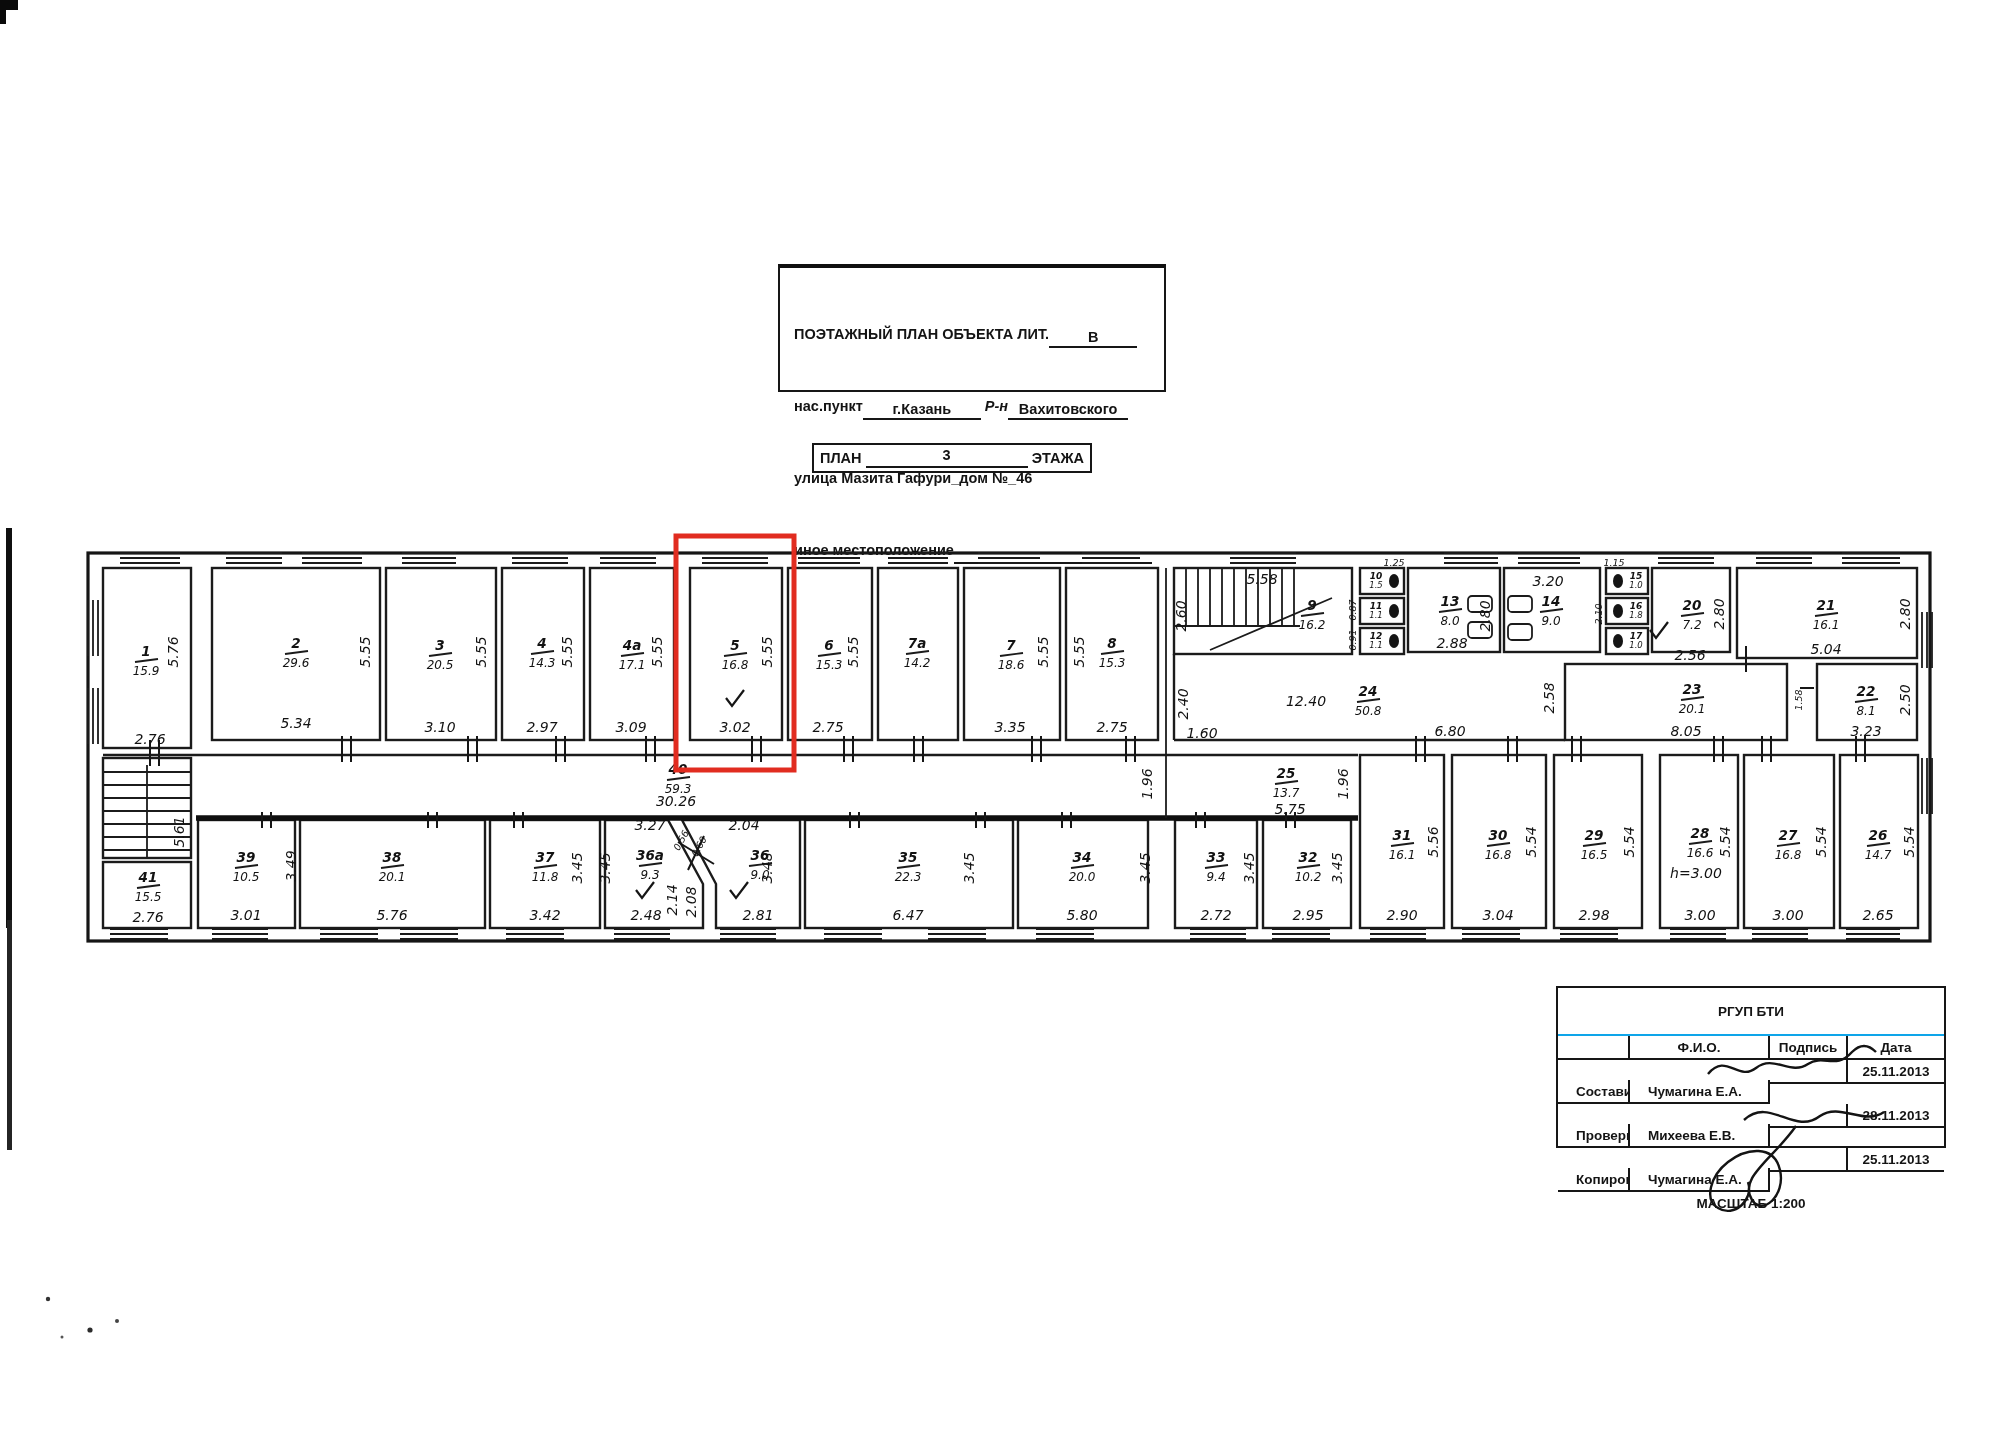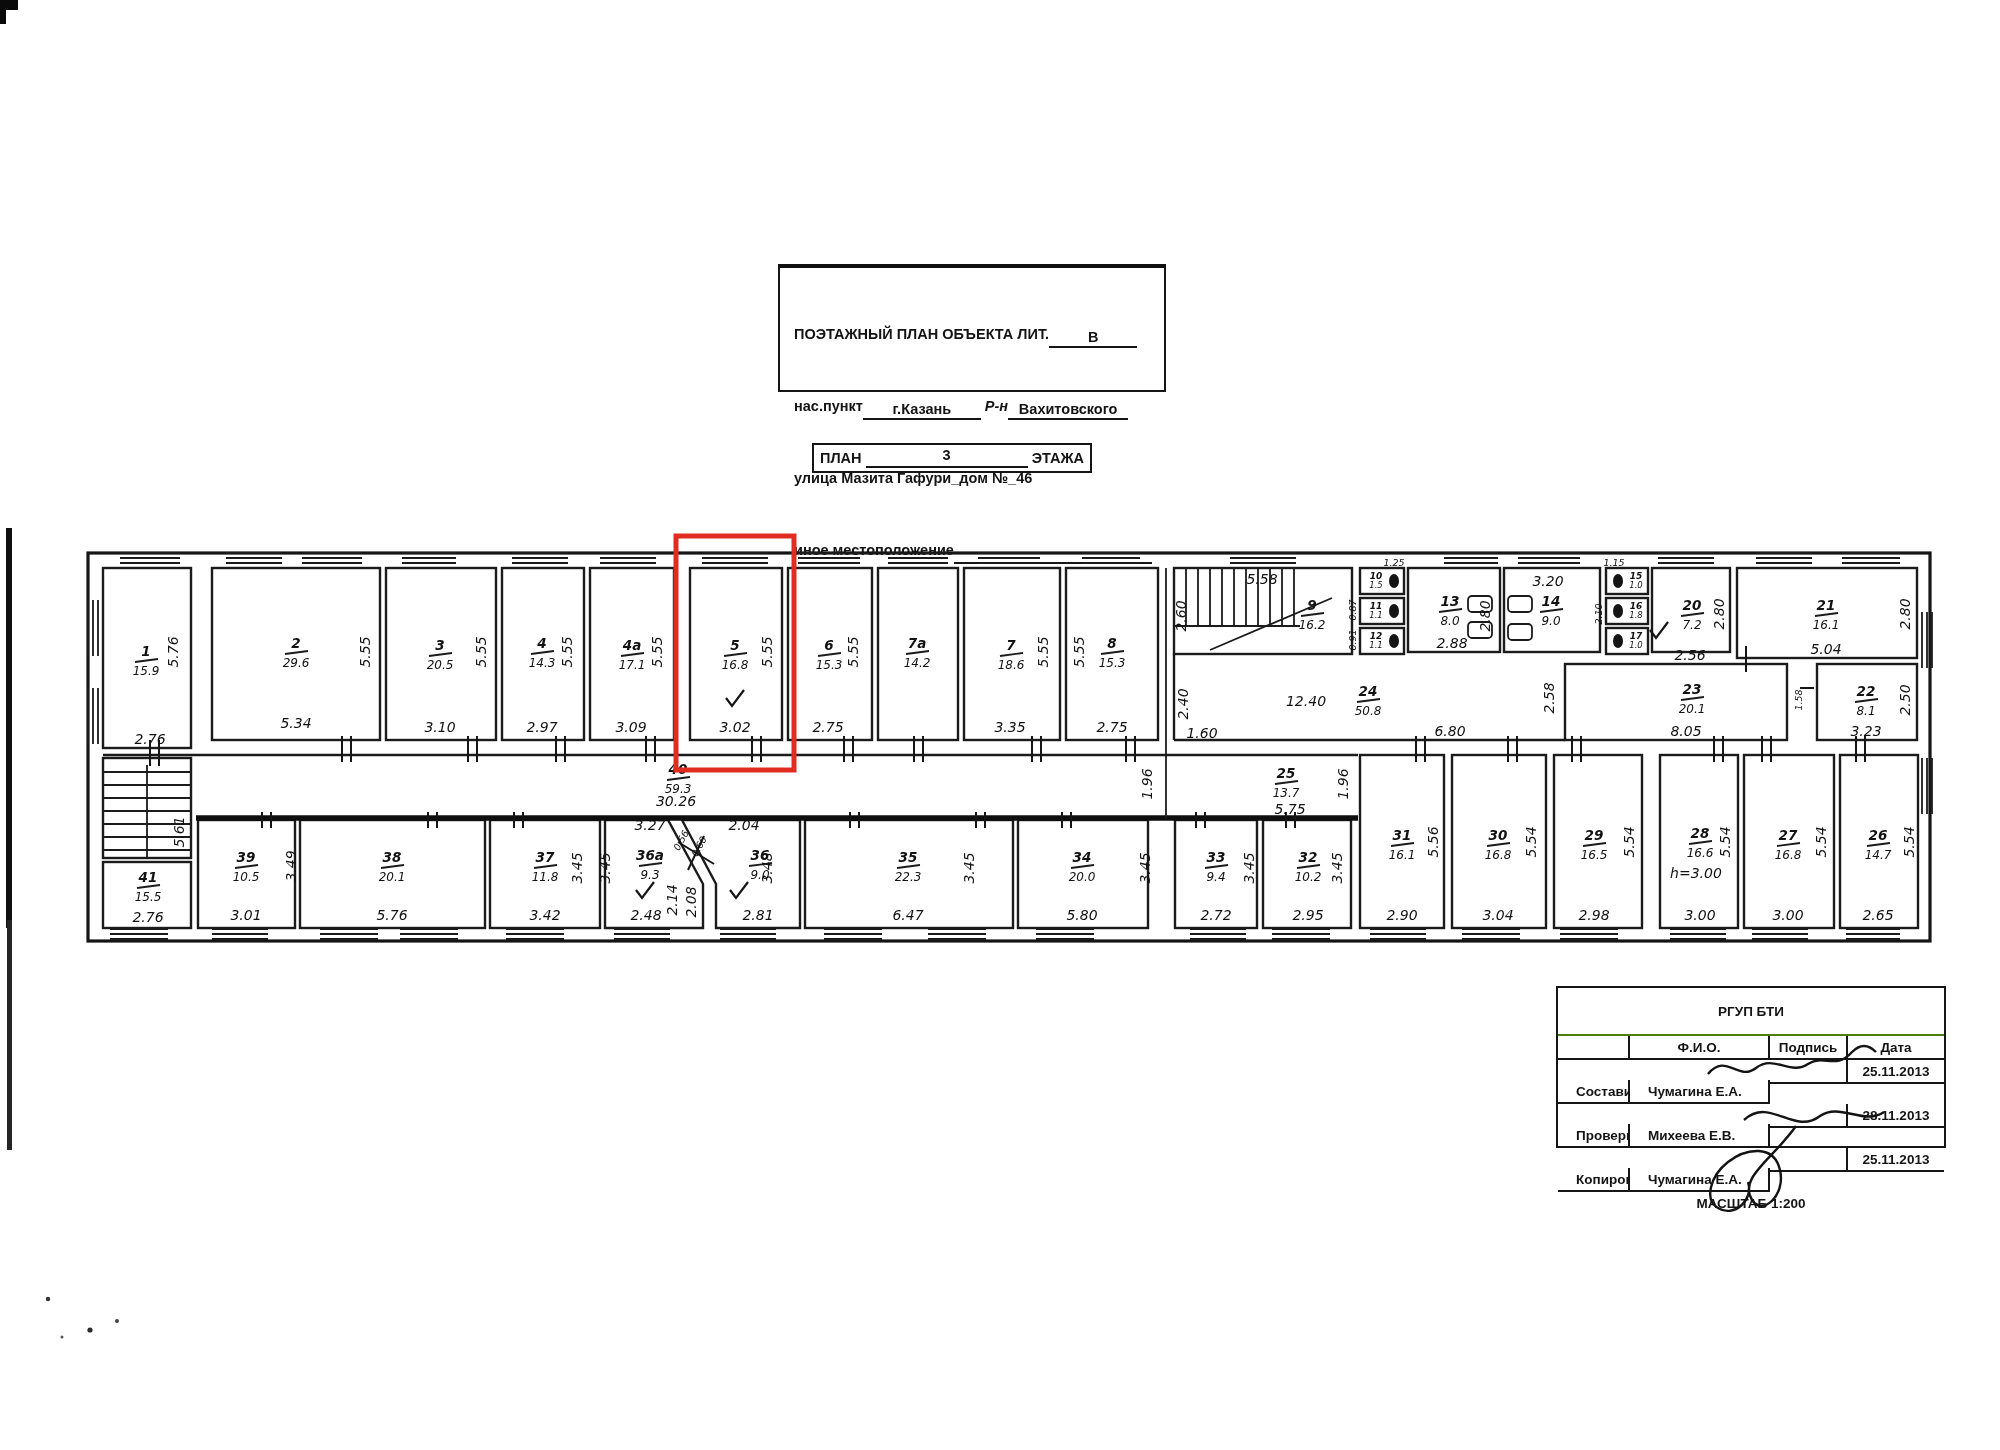--- a/index.html
+++ b/index.html
@@ -13,21 +13,21 @@
   .tb-c{justify-content:flex-start;}
   .u{display:inline-block;border-bottom:2px solid #161616;text-align:center;line-height:17px;}
   
   .plan-caption{left:812px;top:443px;width:280px;height:30px;border:2px solid #161616;
     box-sizing:border-box;display:flex;align-items:center;font-weight:bold;font-size:14.5px;
     padding:0 6px;}
   .pc-line{flex:1;border-bottom:2px solid #161616;text-align:center;line-height:14px;margin:0 4px;height:18px;}
   
   .stamp{left:1556px;top:986px;width:390px;height:162px;border:2px solid #161616;box-sizing:border-box;
     font-weight:bold;font-size:13.5px;}
-  .st-org{height:46px;border-bottom:2px solid #4d7c0f;display:flex;align-items:center;justify-content:center;}
+  .st-org{height:46px;border-bottom:2px solid #0ea5e9;display:flex;align-items:center;justify-content:center;}
   .st-grid{display:grid;grid-template-columns:72px 140px 78px auto;}
   .st-cell{border-right:2px solid #161616;border-bottom:2px solid #161616;height:22px;
     display:flex;align-items:center;justify-content:center;overflow:hidden;}
   .st-cell.left{justify-content:flex-start;padding-left:18px;margin-top:20px;}
   .st-cell.last{border-right:none;}
   .st-scale{height:22px;display:flex;align-items:center;justify-content:center;}
   .sig-svg{left:0;top:0;pointer-events:none;}
   
   text{fill:#121212;}
   .dim{font:italic 14px "DejaVu Sans",sans-serif;text-anchor:middle;}

